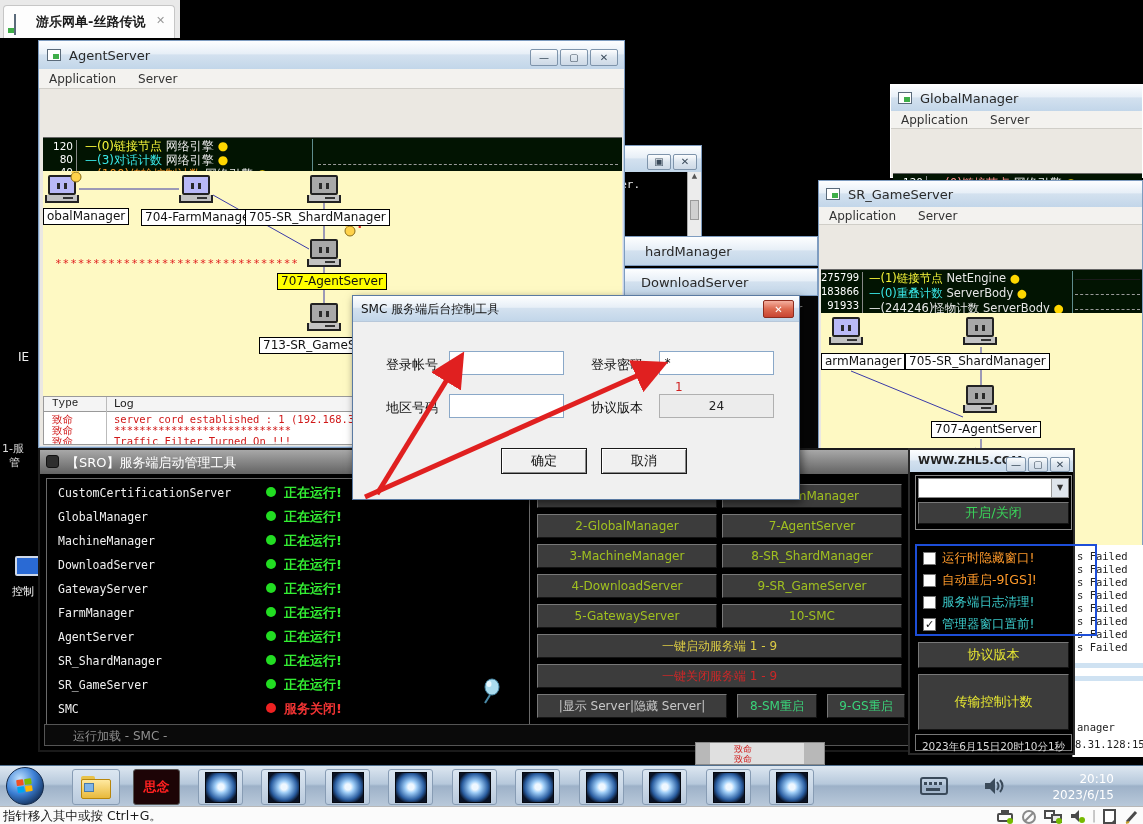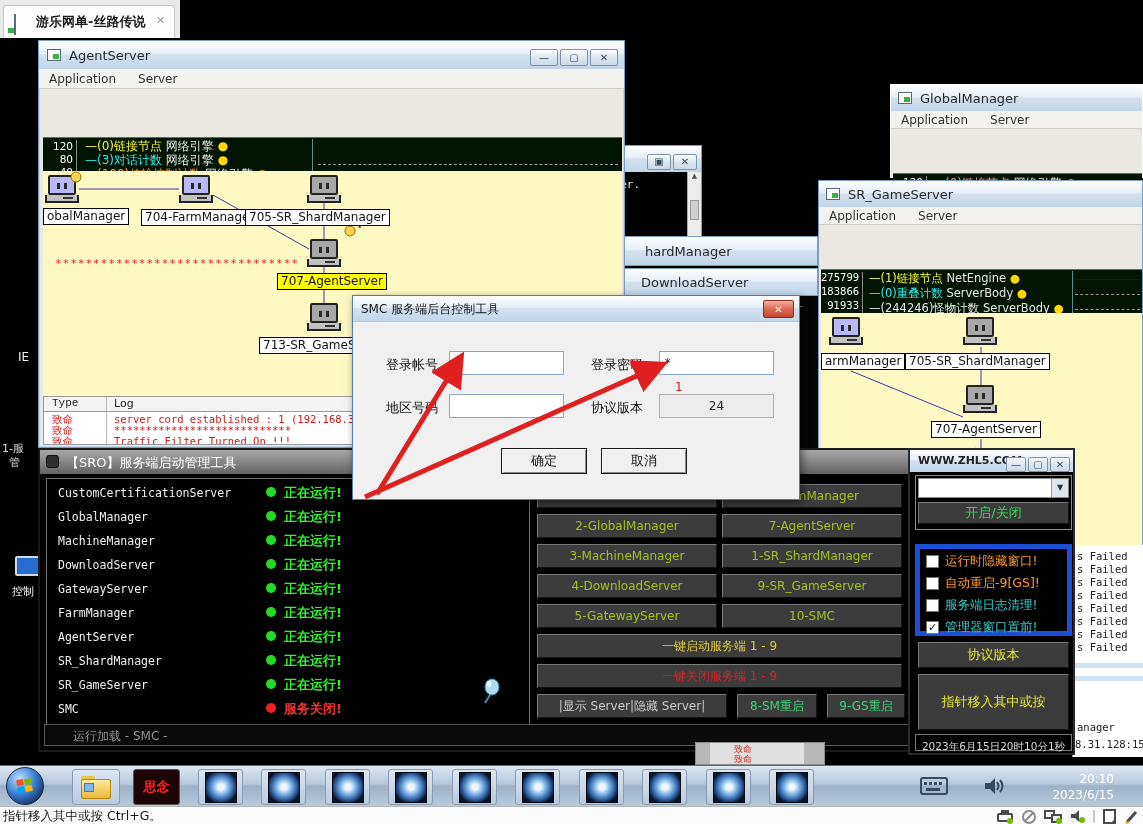--- a/index.html
+++ b/index.html
@@ -311,21 +311,21 @@
       <ellipse cx="12" cy="9" rx="7" ry="8" fill="#aadcee" stroke="#4a8aa8"></ellipse>
       <ellipse cx="9" cy="6" rx="2.5" ry="3" fill="#e8f8ff"></ellipse>
       <line x1="10" y1="17" x2="5" y2="25" stroke="#4a8aa8" stroke-width="2"></line>
     </svg>
 
     <div class="dkbtn" style="left:497px;top:34px;width:180px;height:24px;"></div>
     <div class="dkbtn" style="left:682px;top:34px;width:180px;height:24px;">6-FarmManager</div>
     <div class="dkbtn" style="left:497px;top:64px;width:180px;height:24px;">2-GlobalManager</div>
     <div class="dkbtn" style="left:682px;top:64px;width:180px;height:24px;">7-AgentServer</div>
     <div class="dkbtn" style="left:497px;top:94px;width:180px;height:24px;">3-MachineManager</div>
-    <div class="dkbtn" style="left:682px;top:94px;width:180px;height:24px;">1-SR_ShardManager</div>
+    <div class="dkbtn" style="left:682px;top:94px;width:180px;height:24px;">8-SR_ShardManager</div>
     <div class="dkbtn" style="left:497px;top:124px;width:180px;height:24px;">4-DownloadServer</div>
     <div class="dkbtn" style="left:682px;top:124px;width:180px;height:24px;">9-SR_GameServer</div>
     <div class="dkbtn" style="left:497px;top:154px;width:180px;height:24px;">5-GatewayServer</div>
     <div class="dkbtn" style="left:682px;top:154px;width:180px;height:24px;">10-SMC</div>
 
     <div class="dkbtn" style="left:497px;top:184px;width:365px;height:24px;color:#ddcc44;">一键启动服务端 1 - 9</div>
     <div class="dkbtn" style="left:497px;top:214px;width:365px;height:24px;color:#cc2828;">一键关闭服务端 1 - 9</div>
     <div class="dkbtn" style="left:497px;top:244px;width:190px;height:24px;color:#c8c8c8;">|显示 Server|隐藏 Server|</div>
     <div class="dkbtn" style="left:697px;top:244px;width:80px;height:24px;color:#3ad47a;">8-SM重启</div>
     <div class="dkbtn" style="left:787px;top:244px;width:78px;height:24px;color:#3ad47a;">9-GS重启</div>
@@ -341,41 +341,41 @@
       <span class="abs" style="right:3px;top:3px;">
         <span class="ctlbtn" style="width:20px;height:15px;">—</span><span class="ctlbtn" style="width:20px;height:15px;">▢</span><span class="ctlbtn" style="width:20px;height:15px;">✕</span>
       </span>
     </div>
     <div class="abs" style="left:5px;top:25px;width:157px;height:55px;border:1px solid #888;"></div>
     <div class="abs" style="left:8px;top:28px;width:151px;height:20px;background:#fff;border:1px solid #888;">
       <span class="abs" style="right:0;top:0;width:17px;height:18px;background:#dfe5ec;border-left:1px solid #999;text-align:center;font-size:8px;color:#333;line-height:18px;">▼</span>
     </div>
     <div class="dkbtn" style="left:8px;top:52px;width:151px;height:22px;color:#3ad45a;font-size:13px;">开启/关闭</div>
 
-    <div class="abs" style="left:5px;top:94px;width:157px;height:92px;border:5px solid #1d4ed8;">
+    <div class="abs" style="left:5px;top:94px;width:182px;height:92px;border:2px solid #1d4ed8;">
       <div class="abs" style="left:6px;top:4px;display:flex;align-items:center;">
         <span class="cbx"></span>
         <span style="font-size: 12.5px; color: rgb(255, 154, 42);">运行时隐藏窗口!</span>
       </div>
       <div class="abs" style="left:6px;top:26px;display:flex;align-items:center;">
         <span class="cbx"></span>
         <span style="font-size: 12.5px; color: rgb(255, 154, 42);">自动重启-9[GS]!</span>
       </div>
       <div class="abs" style="left:6px;top:48px;display:flex;align-items:center;">
         <span class="cbx"></span>
         <span style="font-size: 12.5px; color: rgb(58, 200, 200);">服务端日志清理!</span>
       </div>
       <div class="abs" style="left:6px;top:70px;display:flex;align-items:center;">
         <span class="cbx">✓</span>
         <span style="font-size: 12.5px; color: rgb(58, 200, 200);">管理器窗口置前!</span>
       </div>
     </div>
 
     <div class="dkbtn" style="left:8px;top:192px;width:151px;height:26px;color:#e8e832;font-size:13px;">协议版本</div>
-    <div class="dkbtn" style="left:8px;top:224px;width:151px;height:56px;color:#e8e832;font-size:13px;">指针移入其中或按</div>
+    <div class="dkbtn" style="left:8px;top:224px;width:151px;height:56px;color:#e8e832;font-size:13px;">传输控制计数</div>
     <div class="abs" style="left:5px;top:284px;width:157px;height:17px;border:1px solid #777;text-align:center;">
       <span style="font-size:10.5px;color:#d8d8d8;line-height:15px;">2023年6月15日20时10分1秒</span>
     </div>
   </div>
 
   <div class="win" style="left:695px;top:742px;width:130px;height:23px;background:#e0e0e0;border:1px solid #888;z-index:21;overflow:hidden;">
     <div class="abs" style="left:0;top:0;width:14px;height:23px;background:#b8b8b8;"></div>
     <div class="abs" style="left:108px;top:0;width:22px;height:23px;background:#b8b8b8;"></div>
     <div class="abs" style="left:38px;top:1px;font-size:9px;line-height:10px;color:#d02020;">
       <div>致命</div>

